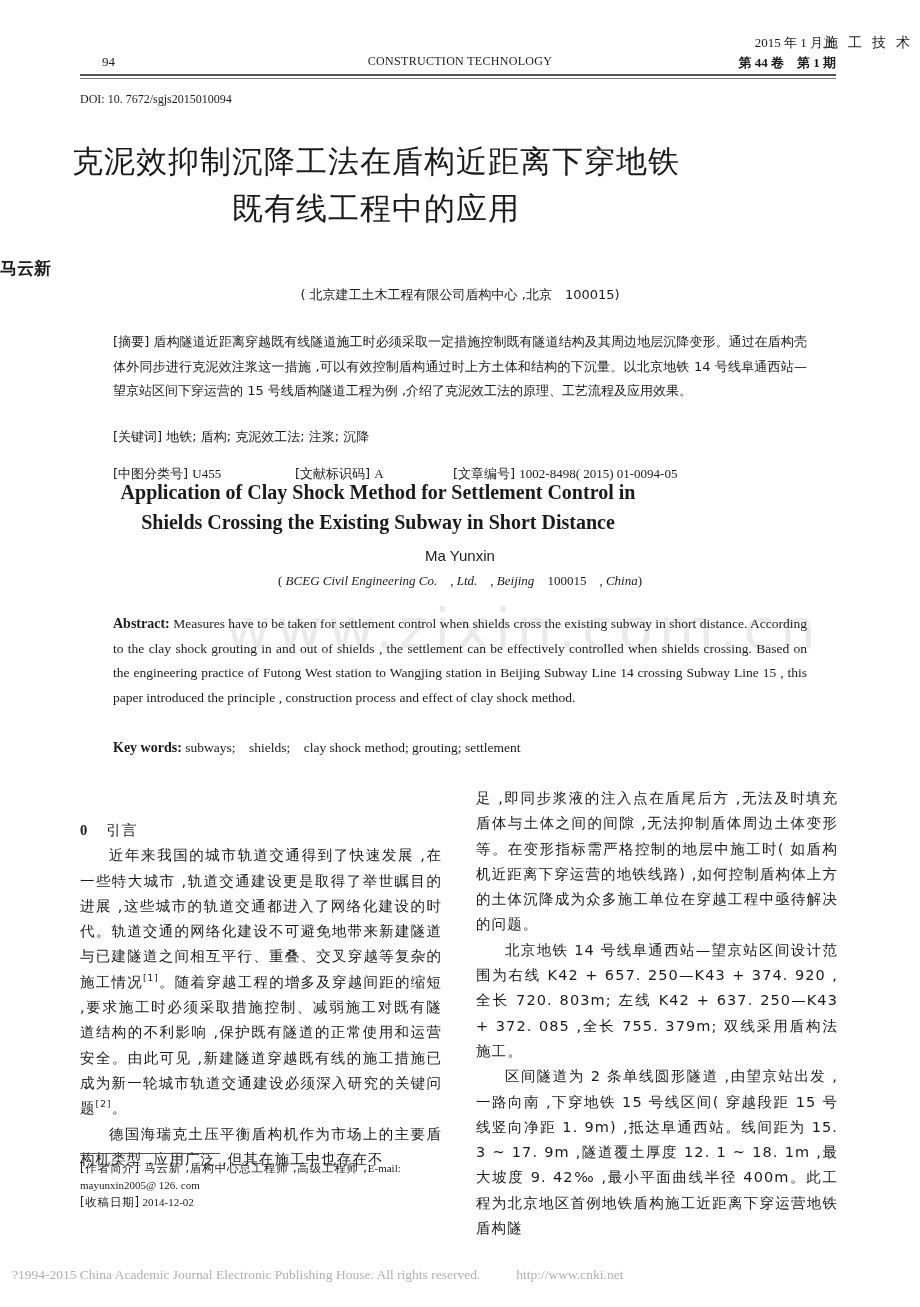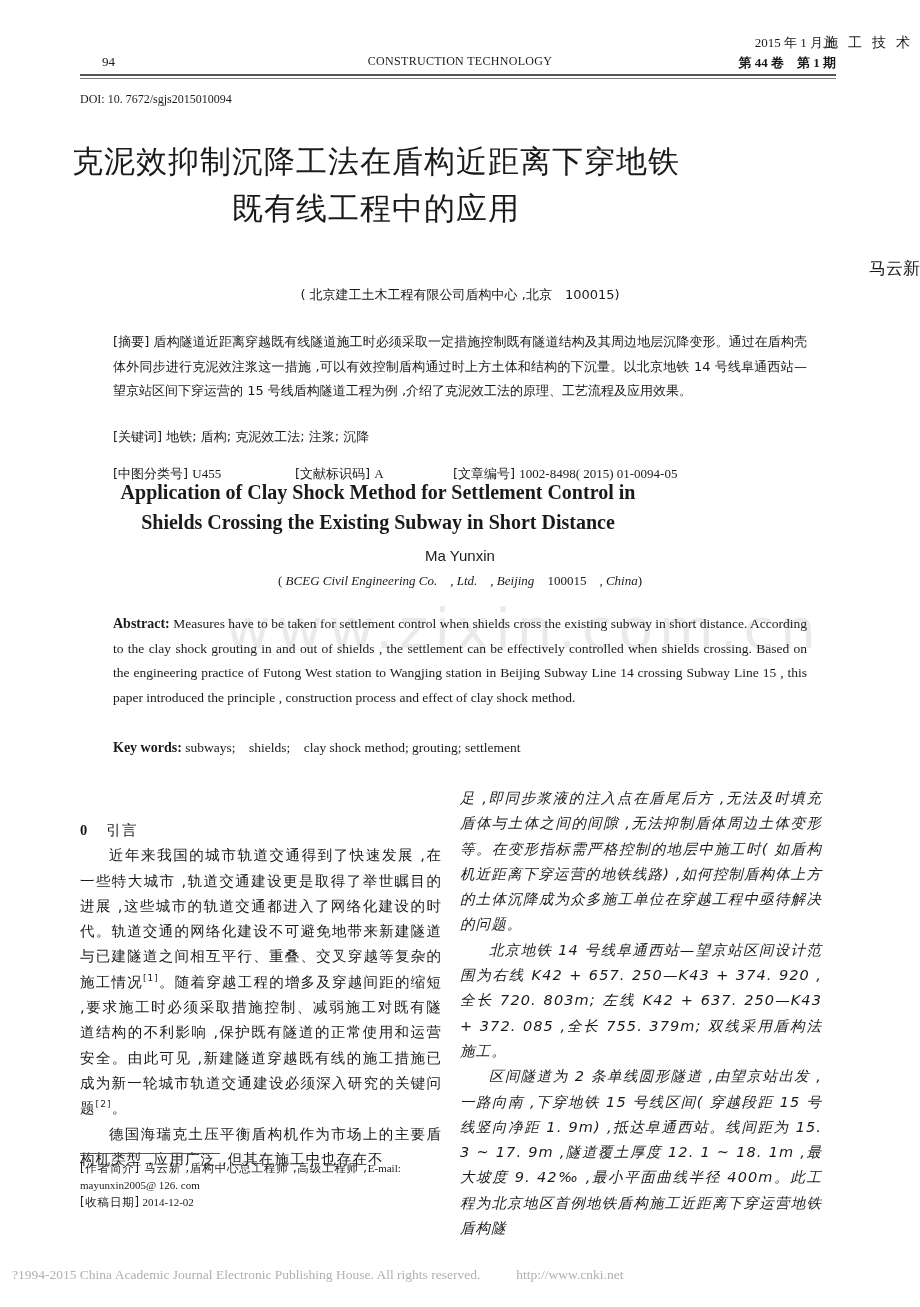--- a/index.html
+++ b/index.html
@@ -17,21 +17,21 @@
   #hdr-vol { right: 84px; top: 54px; font-size: 13px; font-family: "Liberation Serif", serif; text-align: right; font-weight: bold; }
   .rule1 { left: 80px; width: 756px; top: 74px; height: 2px; background: #555; }
   .rule2 { left: 80px; width: 756px; top: 78px; height: 1px; background: #777; }
 
   #doi { left: 80px; top: 92px; font-size: 12px; font-family: "Liberation Serif", serif; }
 
   
   .title-cn { left: 0; width: 752px; text-align: center; font-size: 31px; font-weight: normal; letter-spacing: 1px; }
   #title-cn-1 { top: 141px; }
   #title-cn-2 { top: 188px; }
-  #author-cn { left: 0; width: 920px; top: 257px; text-align: right; font-size: 17px; }
+  #author-cn { left: 0; width: 920px; top: 257px; text-align: left; font-size: 17px; font-weight: bold; }
   #affil-cn { left: 0; width: 920px; top: 286px; text-align: center; font-size: 13px; }
 
   
   .cn-block { left: 113px; width: 694px; font-size: 13px; line-height: 24.5px; }
   #abstract-cn { top: 330px; text-align: justify; }
   #keywords-cn { top: 425px; }
   #class-row { top: 462px; width: 700px; }
   #class-row span.cell { display: inline-block; }
   .cn-num { font-family: "Liberation Serif", serif; }
 
@@ -47,21 +47,21 @@
   #abstract-en { left: 113px; width: 694px; top: 612px; font-family: "Liberation Serif", serif; font-size: 13.5px; line-height: 24.7px; text-align: justify; }
   #abstract-en b, #keywords-en b { font-weight: bold; font-size: 14px; }
   #keywords-en { left: 113px; width: 694px; top: 736px; font-family: "Liberation Serif", serif; font-size: 13.5px; line-height: 24px; }
 
   
   #watermark { left: 225px; top: 596px; font-family: "DejaVu Sans", sans-serif; font-size: 56px; color: rgba(160,160,160,0.22); letter-spacing: 6px; pointer-events: none; }
 
   
   .col { font-size: 14.5px; line-height: 25.3px; text-align: justify; letter-spacing: 1.1px; }
   #col-left { left: 80px; width: 362px; top: 786px; margin-top: 32px; }
-  #col-right { left: 460px; width: 362px; top: 786px; font-style: italic; }
+  #col-right { left: 476px; width: 362px; top: 786px; }
   .sec-head { display: block; text-indent: 0; }
   .sec-num { font-family: "Liberation Serif", serif; font-weight: bold; margin-right: 18px; }
   .para { display: block; text-indent: 2em; }
   .para-cont { display: block; text-indent: 0; }
   sup { font-size: 9px; line-height: 0; }
   .num { font-family: "Liberation Serif", serif; letter-spacing: 0.2px; }
 
   
   .fn-rule { left: 80px; width: 140px; top: 1153px; height: 1px; background: #555; }
   #footnote { left: 80px; width: 362px; top: 1160px; font-size: 11.5px; line-height: 17px; letter-spacing: 0.8px; }

